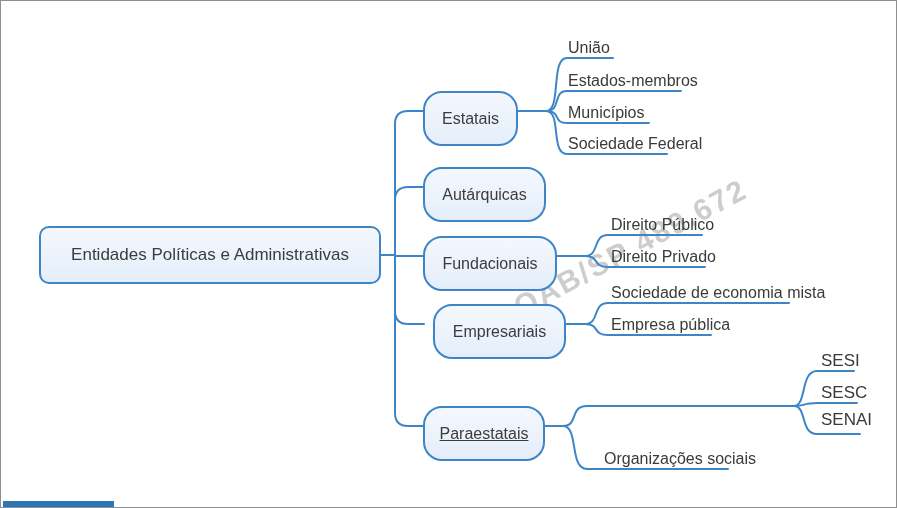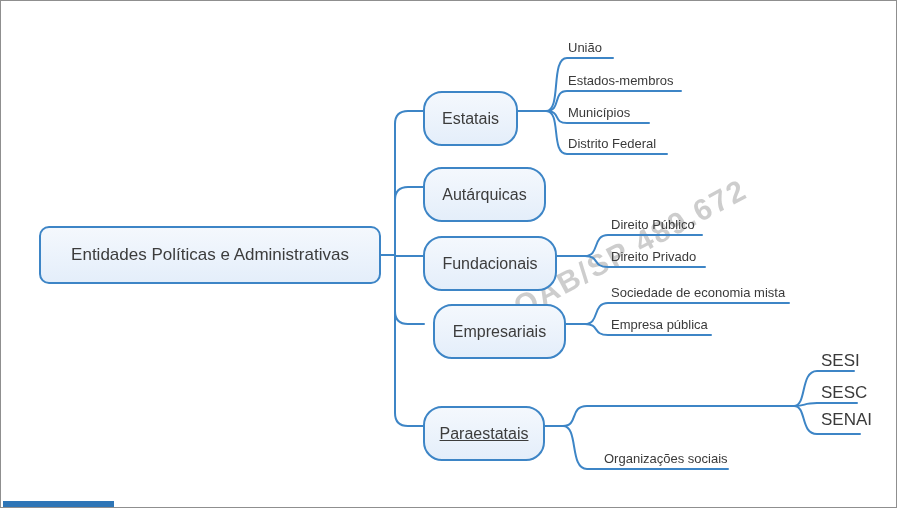--- a/index.html
+++ b/index.html
@@ -25,21 +25,21 @@
     color:#3c3c3c;white-space:nowrap;
   }
   .node.root{left:38px;top:225px;width:342px;height:58px;border-radius:10px;font-size:17px;justify-content:center;}
   .node.pill{height:55px;border-radius:19px;font-size:16px;}
   .n-estatais{left:422px;top:90px;width:95px;}
   .n-autarquicas{left:422px;top:166px;width:123px;}
   .n-fundacionais{left:422px;top:235px;width:134px;}
   .n-empresariais{left:432px;top:303px;width:133px;align-items:center;}
   .n-paraestatais{left:422px;top:405px;width:122px;text-decoration:underline;}
   .leaf{
-    position:absolute;z-index:3;font-size:13px;line-height:16px;
+    position:absolute;z-index:3;font-size:16px;line-height:16px;
     color:#3a3a3a;white-space:nowrap;
   }
   .leaf.small{font-size:17px;}
   .bottombar{
     position:absolute;left:2px;top:500px;width:111px;height:7px;
     background:#2e75b6;z-index:4;
   }
 </style>
 </head>
 <body>
@@ -97,21 +97,21 @@
   <div class="node pill n-empresariais">
     <span>Empresariais</span>
   </div>
   <div class="node pill n-paraestatais">
     <span>Paraestatais</span>
   </div>
 
   <div class="leaf" style="left:567px;top:39px">União</div>
   <div class="leaf" style="left:567px;top:72px">Estados-membros</div>
   <div class="leaf" style="left:567px;top:104px">Municípios</div>
-  <div class="leaf" style="left:567px;top:135px">Distrito Federal</div>
+  <div class="leaf" style="left:567px;top:135px">Sociedade Federal</div>
 
   <div class="leaf" style="left:610px;top:216px">Direito Público</div>
   <div class="leaf" style="left:610px;top:248px">Direito Privado</div>
 
   <div class="leaf" style="left:610px;top:284px">Sociedade de economia mista</div>
   <div class="leaf" style="left:610px;top:316px">Empresa pública</div>
 
   <div class="leaf" style="left:603px;top:450px">Organizações sociais</div>
 
   <div class="leaf small" style="left:820px;top:352px">SESI</div>

